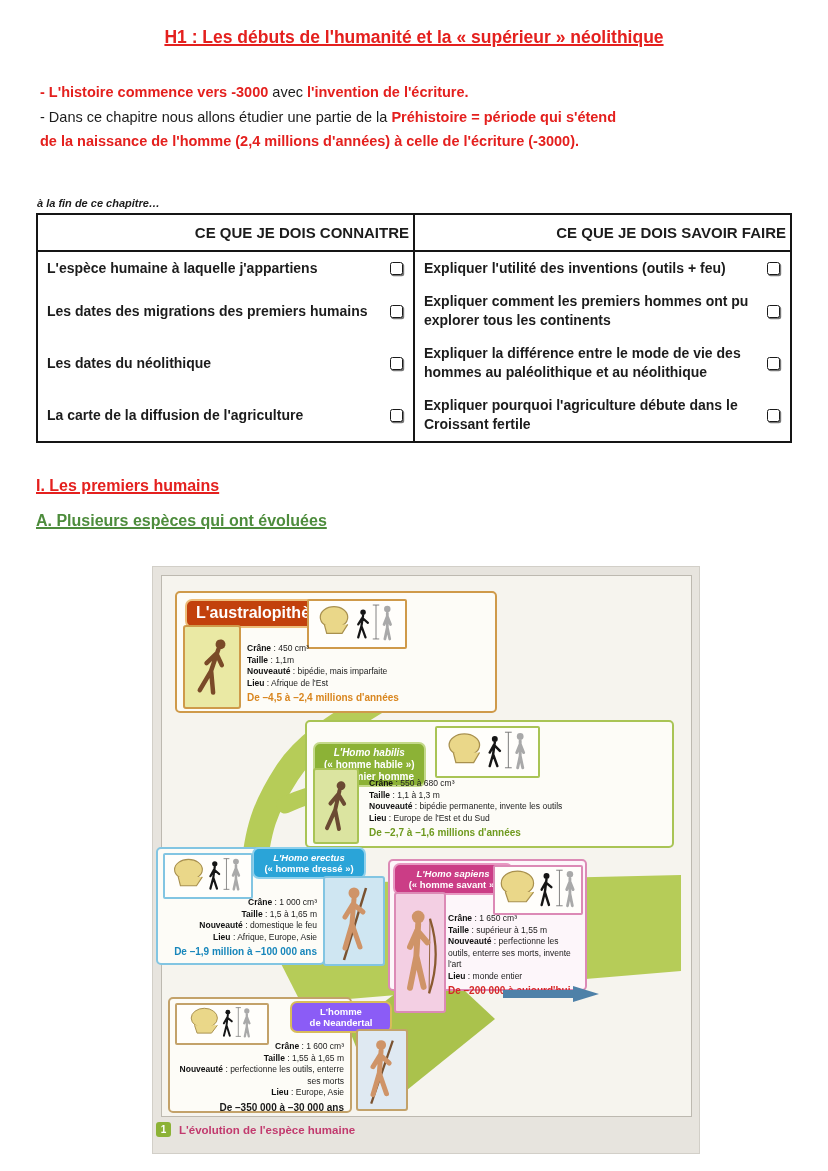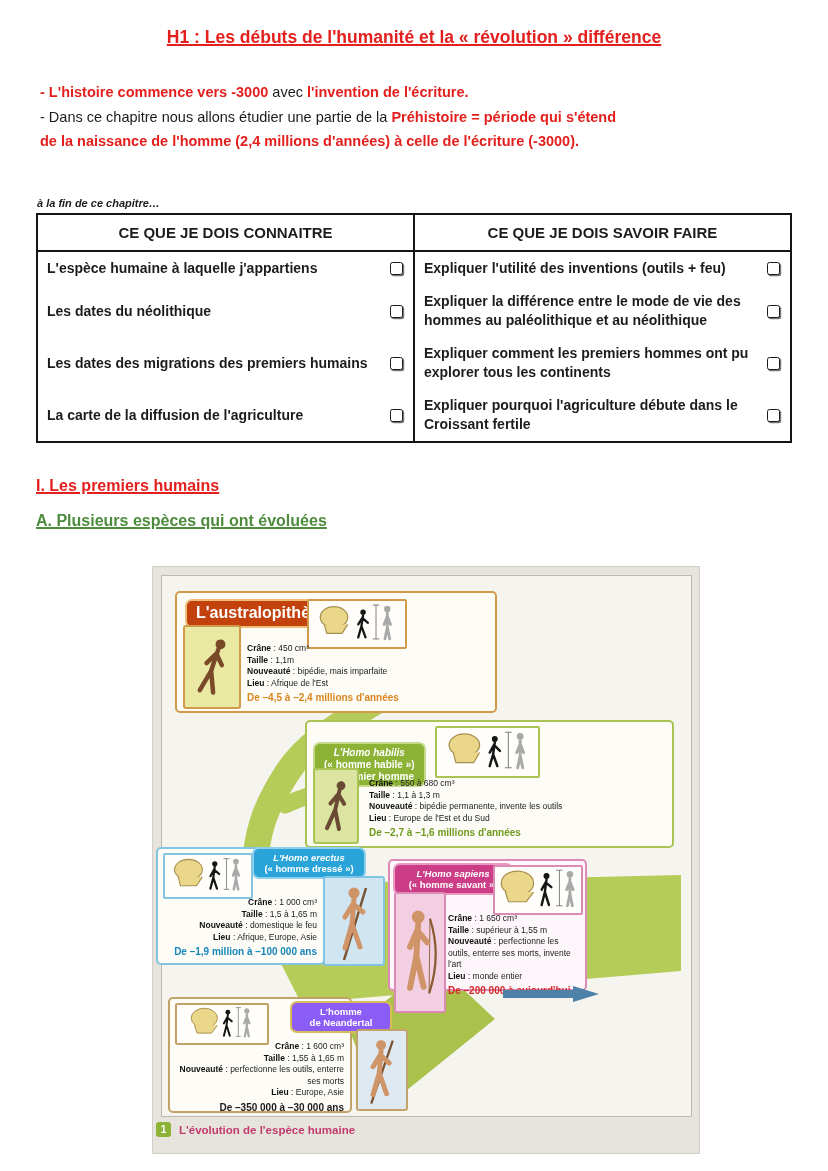--- a/index.html
+++ b/index.html
@@ -11,21 +11,21 @@
          font-size:17.5px;font-weight:bold;color:#e4201e;
          text-decoration:underline;text-decoration-thickness:2px;}
   .intro{position:absolute;top:80px;left:40px;width:742px;font-size:14.5px;line-height:24.5px;}
   .red-b{color:#e4201e;font-weight:bold;}
   .note{position:absolute;top:197px;left:37px;font-size:11px;font-weight:bold;font-style:italic;}
 
   
   .skills{position:absolute;top:213px;left:36px;width:756px;border-collapse:collapse;
           table-layout:fixed;}
   .skills th{border:2.5px solid #151515;font-size:15px;font-weight:bold;
-             text-align:center;padding:9px 4px;}
+             text-align:right;padding:9px 4px;}
   .skills td{border-left:2.5px solid #151515;border-right:2.5px solid #151515;
              border-bottom:none;border-top:none;vertical-align:middle;
              font-size:14px;font-weight:bold;padding:7px 10px 7px 9px;}
   .skills tr:last-child td{border-bottom:2.5px solid #151515;}
   .cellrow{display:flex;align-items:center;gap:7px;}
   .cellrow .txt{flex:1;line-height:19px;}
   .chk{flex:0 0 auto;width:11px;height:11px;border:1.7px solid #1a1a1a;border-radius:2.5px;
        background:#fff;box-shadow:1.2px 1.2px 0 #777;}
 
   
@@ -101,21 +101,21 @@
   .badge{width:15px;height:15px;background:#8cb236;color:#fff;font-size:10px;font-weight:bold;
          display:flex;align-items:center;justify-content:center;border-radius:3px;}
   .captext{color:#c23a6e;font-weight:bold;font-size:11.5px;}
   .person-svg{display:block;}
 </style>
 </head>
 <body>
 
 <div class="page">
 
-  <div class="title">H1 : Les débuts de l'humanité et la « révolution » différence</div>
+  <div class="title">H1 : Les débuts de l'humanité et la « supérieur » néolithique</div>
 
   <div class="intro">
     <div><span class="red-b">- L'histoire commence vers -3000</span><span> avec </span><span class="red-b">l'invention de l'écriture.</span></div>
     <div><span>- Dans ce chapitre nous allons étudier une partie de la </span><span class="red-b">Préhistoire = période qui s'étend</span></div>
     <div><span class="red-b">de la naissance de l'homme (2,4 millions d'années) à celle de l'écriture (-3000).</span></div>
   </div>
 
   <div class="note">à la fin de ce chapitre…</div>
 
   <table class="skills">
@@ -136,41 +136,41 @@
         <td>
             <div class="cellrow">
               <span class="txt">Expliquer l'utilité des inventions (outils + feu)</span>
               <span class="chk"></span>
             </div>
           </td>
       </tr>
       <tr>
         <td>
             <div class="cellrow">
-              <span class="txt">Les dates du néolithique</span>
-              <span class="chk"></span>
-            </div>
-          </td>
-        <td>
-            <div class="cellrow">
-              <span class="txt">Expliquer la différence entre le mode de vie des hommes au paléolithique et au néolithique</span>
+              <span class="txt">Les dates des migrations des premiers humains</span>
+              <span class="chk"></span>
+            </div>
+          </td>
+        <td>
+            <div class="cellrow">
+              <span class="txt">Expliquer comment les premiers hommes ont pu explorer tous les continents</span>
               <span class="chk"></span>
             </div>
           </td>
       </tr>
       <tr>
         <td>
             <div class="cellrow">
-              <span class="txt">Les dates des migrations des premiers humains</span>
-              <span class="chk"></span>
-            </div>
-          </td>
-        <td>
-            <div class="cellrow">
-              <span class="txt">Expliquer comment les premiers hommes ont pu explorer tous les continents</span>
+              <span class="txt">Les dates du néolithique</span>
+              <span class="chk"></span>
+            </div>
+          </td>
+        <td>
+            <div class="cellrow">
+              <span class="txt">Expliquer la différence entre le mode de vie des hommes au paléolithique et au néolithique</span>
               <span class="chk"></span>
             </div>
           </td>
       </tr>
       <tr>
         <td>
             <div class="cellrow">
               <span class="txt">La carte de la diffusion de l'agriculture</span>
               <span class="chk"></span>
             </div>

